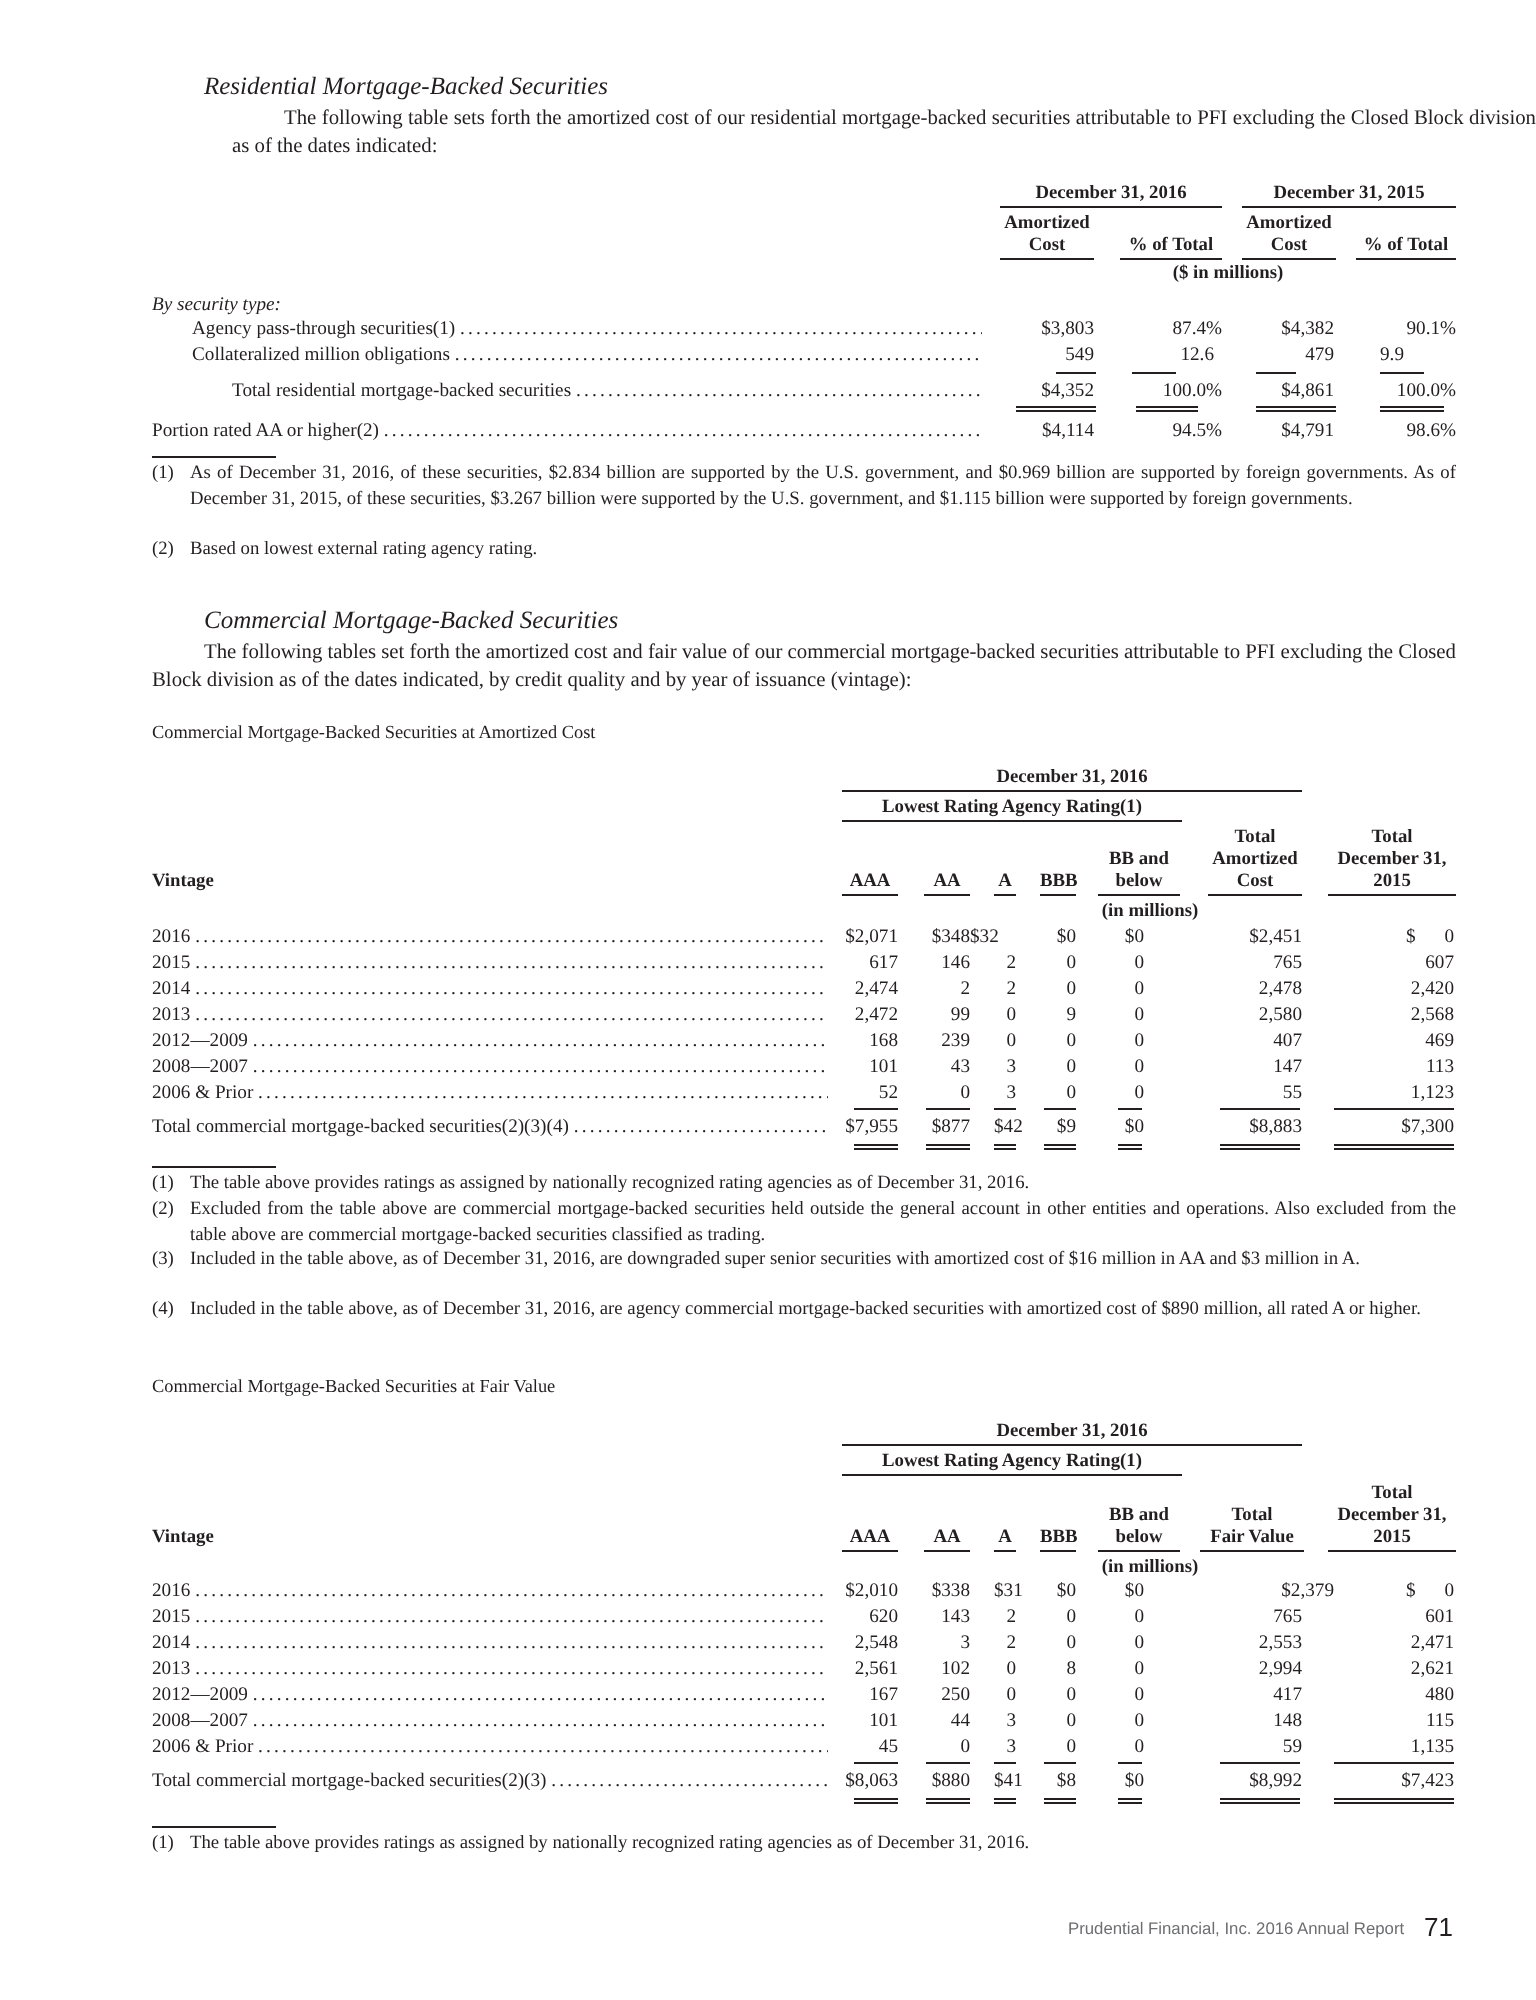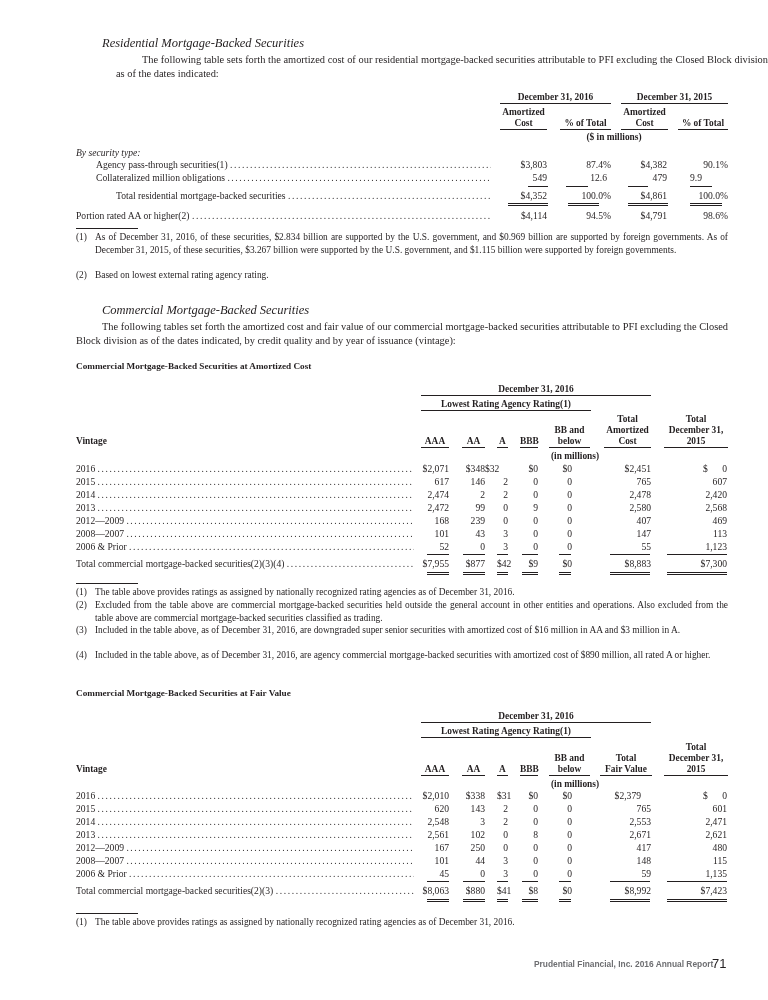--- a/index.html
+++ b/index.html
@@ -1,34 +1,34 @@
 <!DOCTYPE html>
 <html><head>
 <meta charset="utf-8">
 <style>
   html, body { margin: 0; padding: 0; background: #ffffff; }
   body { width: 768px; height: 1000px; position: relative; overflow: hidden;
          font-family: "Liberation Serif", "DejaVu Serif", serif; color: #231f20; font-size: 10px; }
   .abs { position: absolute; }
   .sec-title { font-style: italic; font-size: 12.5px; }
   .para { font-size: 10.4px; line-height: 14px; text-align: justify; }
-  .tbl-title { font-weight: bold; font-size: 9.2px; }
+  .tbl-title { font-weight: normal; font-size: 9.2px; }
   .hdr { font-weight: bold; font-size: 9.4px; text-align: center; line-height: 11px; }
   .ul { border-bottom: 1.2px solid #231f20; }
   .row { position: absolute; left: 76px; width: 652px; height: 13px; font-size: 9.6px; line-height: 13px; }
   .lbl { position: absolute; left: 0; white-space: nowrap; overflow: hidden; }
   .lbl .dots { letter-spacing: 1.6px; color: #231f20; }
   .cell { position: absolute; text-align: right; top: 0; white-space: nowrap; }
   .sl { border-top: 1px solid #231f20; position: absolute; }
   .dl { border-top: 1px solid #231f20; border-bottom: 1px solid #231f20; height: 1px; position: absolute; }
   .fn { font-size: 9.4px; line-height: 12.5px; text-align: justify; position: absolute; left: 76px; width: 652px; }
   .fn .num { position: absolute; left: 0; }
   .fn .txt { display: block; margin-left: 19px; }
   .fnrule { position: absolute; left: 76px; width: 62px; border-top: 1px solid #231f20; }
-  .footer { font-family: "Liberation Sans", "DejaVu Sans", sans-serif; color: #6d6e71; font-size: 8.4px; font-weight: bold; }
+  .footer { font-family: "Liberation Sans", "DejaVu Sans", sans-serif; color: #6d6e71; font-size: 8.4px; }
   .pagenum { font-family: "Liberation Sans", "DejaVu Sans", sans-serif; font-size: 13px; color: #231f20; }
 </style>
 </head>
 <body>
 
 <div id="page">
 
   <div class="abs sec-title" style="left:102px; top:36px;">Residential Mortgage-Backed Securities</div>
   <div class="abs para" style="left:76px; top:53px; width:652px; text-indent:26px;margin-left:40px;">The following table sets forth the amortized cost of our residential mortgage-backed securities attributable to PFI excluding the Closed Block division as of the dates indicated:</div>
 
@@ -276,21 +276,21 @@
     <div class="abs hdr" style="left:540px; top:779px; width:70px;">(in millions)</div>
 
     <div id="fv-rows">
         <div class="row" style="top:789px;">
           <div class="lbl" style="width:338px;"><span>2016</span> <span class="dots">........................................................................................................................</span></div>
           <div class="cell" style="left:345px; width:28px; ">$2,010</div>
           <div class="cell" style="left:386px; width:23px; ">$338</div>
           <div class="cell" style="left:421px; width:11px; ">$31</div>
           <div class="cell" style="left:444px; width:18px; ">$0</div>
           <div class="cell" style="left:478px; width:18px; ">$0</div>
-          <div class="cell" style="left:519px; width:46px; ">$2,379</div>
+          <div class="cell" style="left:545px; width:46px; ">$2,379</div>
           <div class="cell" style="left:588px; width:63px; white-space:pre;">$      0</div>
         </div>
         <div class="row" style="top:802px;">
           <div class="lbl" style="width:338px;"><span>2015</span> <span class="dots">........................................................................................................................</span></div>
           <div class="cell" style="left:345px; width:28px; ">620</div>
           <div class="cell" style="left:386px; width:23px; ">143</div>
           <div class="cell" style="left:421px; width:11px; ">2</div>
           <div class="cell" style="left:444px; width:18px; ">0</div>
           <div class="cell" style="left:478px; width:18px; ">0</div>
           <div class="cell" style="left:529px; width:46px; ">765</div>
@@ -306,21 +306,21 @@
           <div class="cell" style="left:529px; width:46px;text-align:right; ">2,553</div>
           <div class="cell" style="left:588px; width:63px; white-space:pre;">2,471</div>
         </div>
         <div class="row" style="top:828px;">
           <div class="lbl" style="width:338px;"><span>2013</span> <span class="dots">........................................................................................................................</span></div>
           <div class="cell" style="left:345px; width:28px; ">2,561</div>
           <div class="cell" style="left:386px; width:23px; ">102</div>
           <div class="cell" style="left:421px; width:11px; ">0</div>
           <div class="cell" style="left:444px; width:18px; ">8</div>
           <div class="cell" style="left:478px; width:18px; ">0</div>
-          <div class="cell" style="left:529px; width:46px; ">2,671</div>
+          <div class="cell" style="left:529px; width:46px; ">2,994</div>
           <div class="cell" style="left:588px; width:63px; white-space:pre;">2,621</div>
         </div>
         <div class="row" style="top:841px;">
           <div class="lbl" style="width:338px;"><span>2012—2009</span> <span class="dots">........................................................................................................................</span></div>
           <div class="cell" style="left:345px; width:28px; ">167</div>
           <div class="cell" style="left:386px; width:23px; ">250</div>
           <div class="cell" style="left:421px; width:11px; ">0</div>
           <div class="cell" style="left:444px; width:18px; ">0</div>
           <div class="cell" style="left:478px; width:18px; ">0</div>
           <div class="cell" style="left:529px; width:46px; ">417</div>

